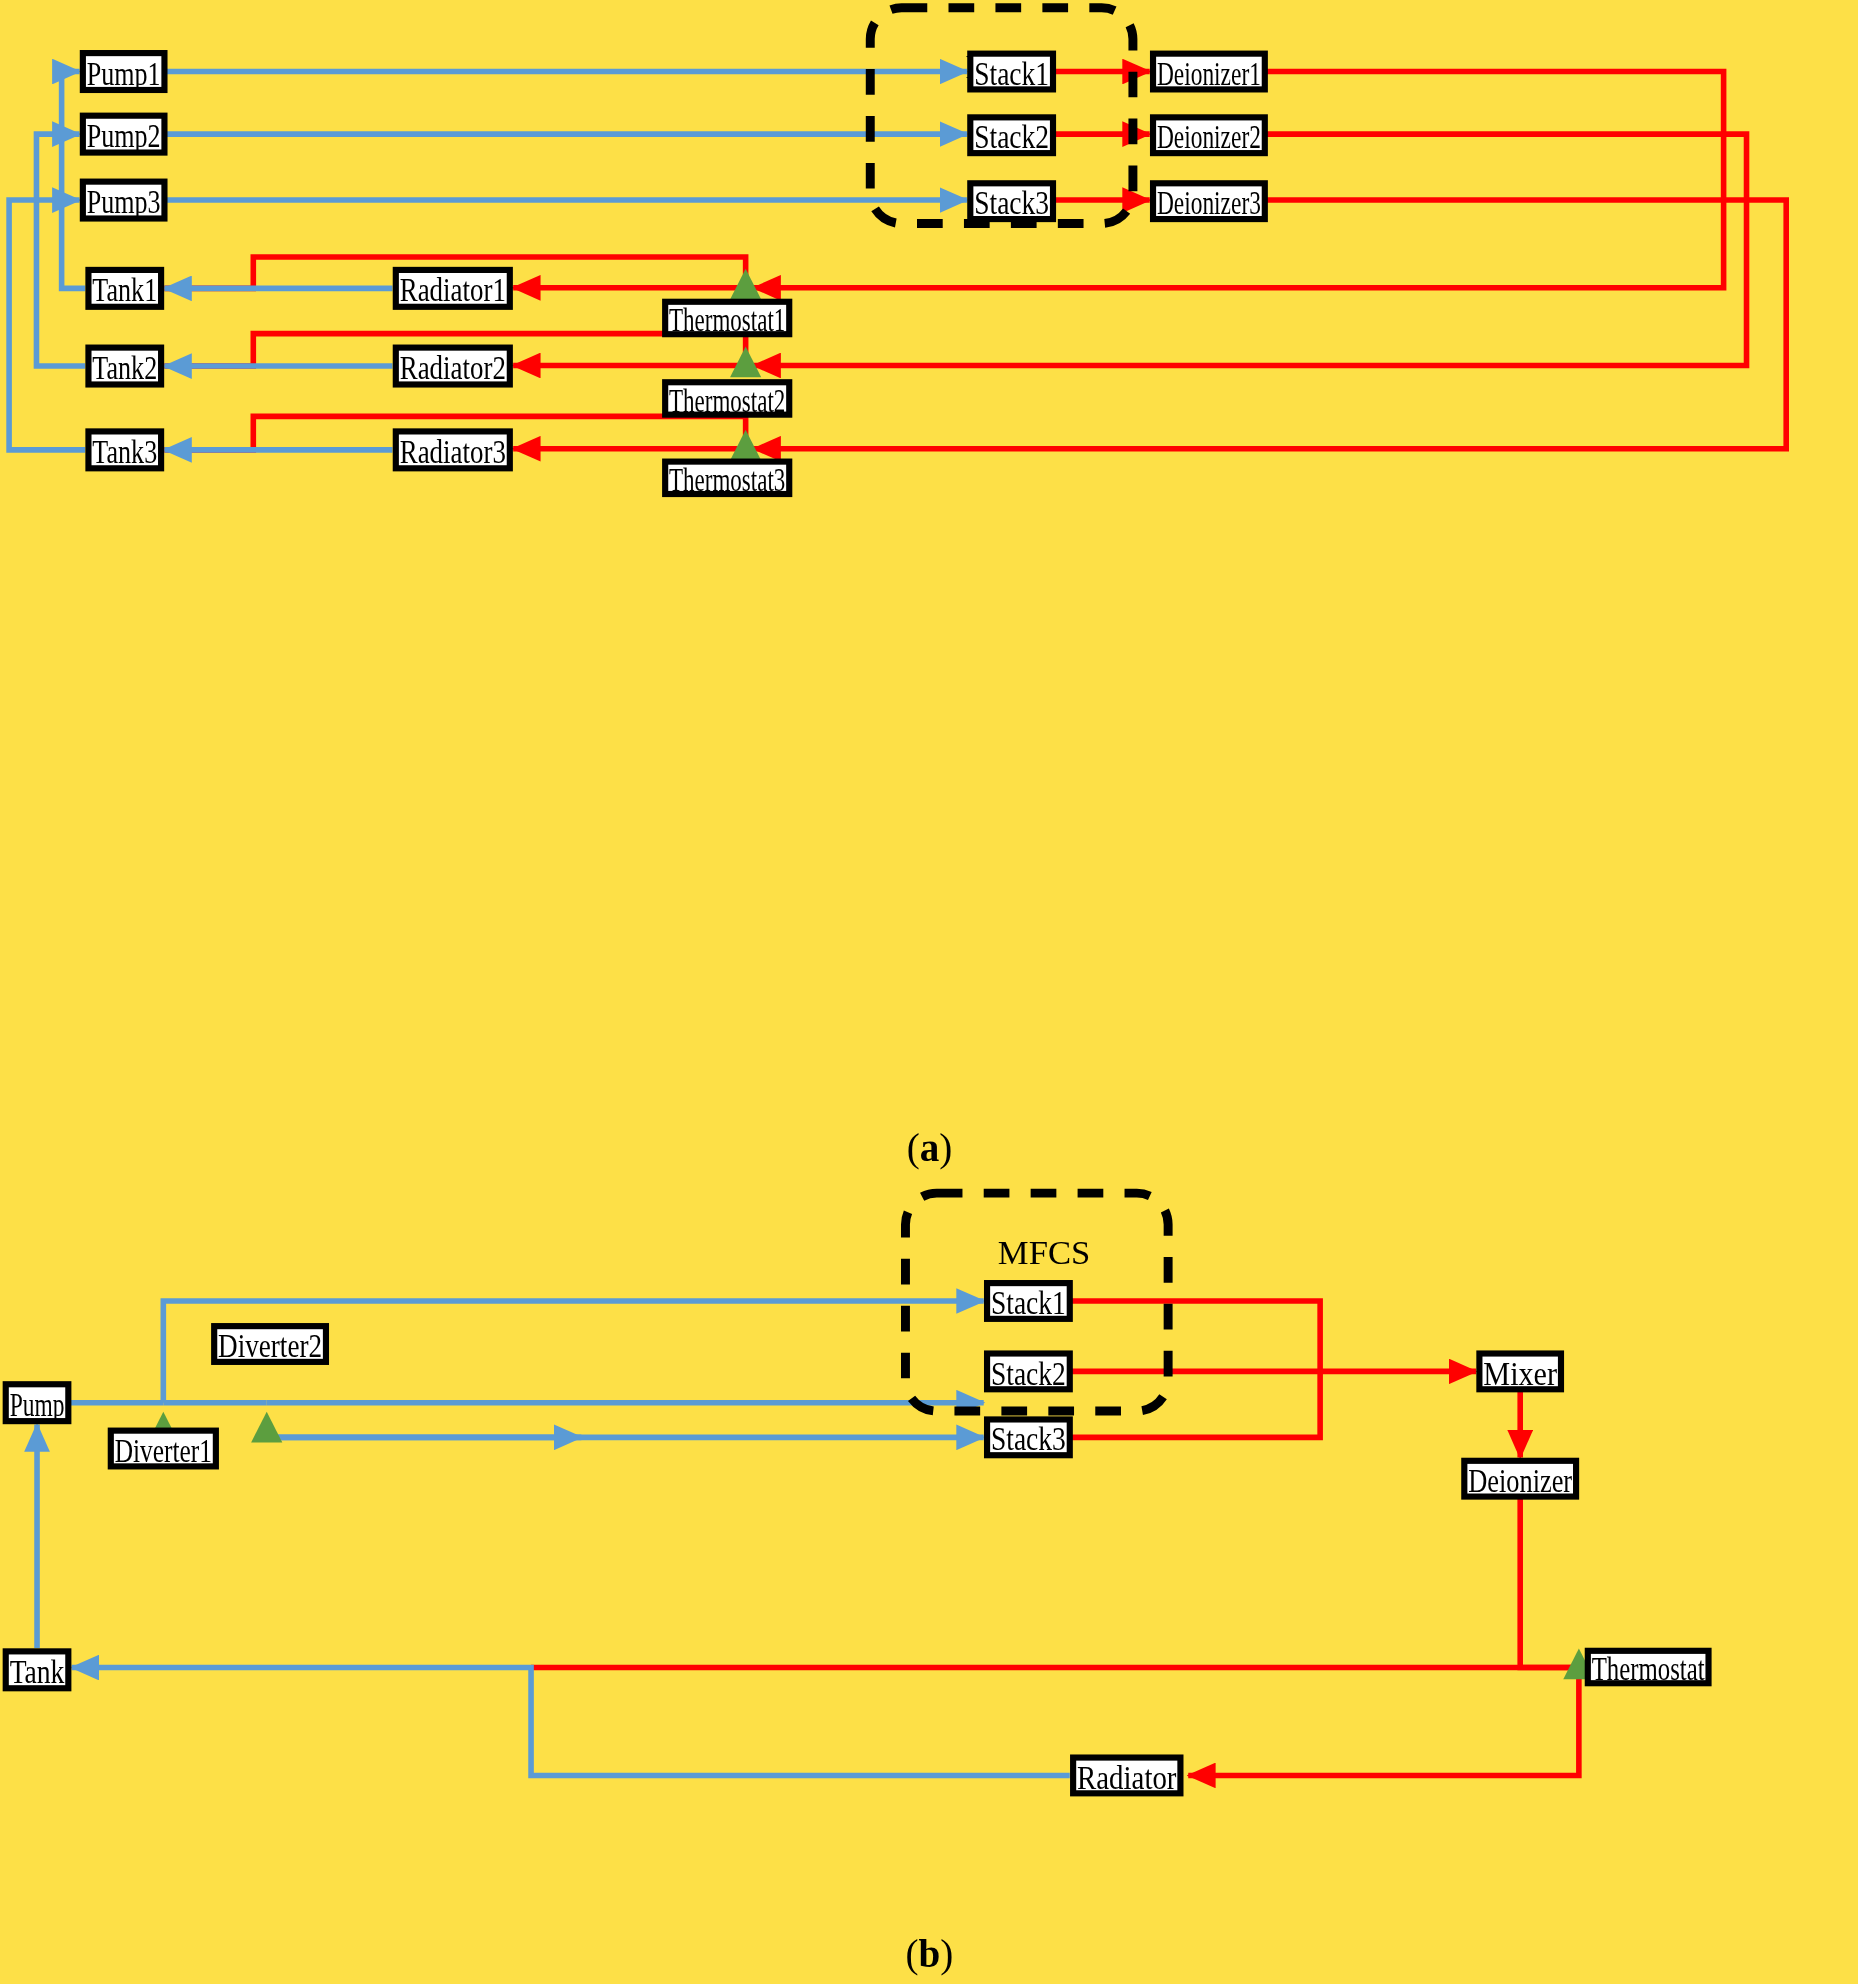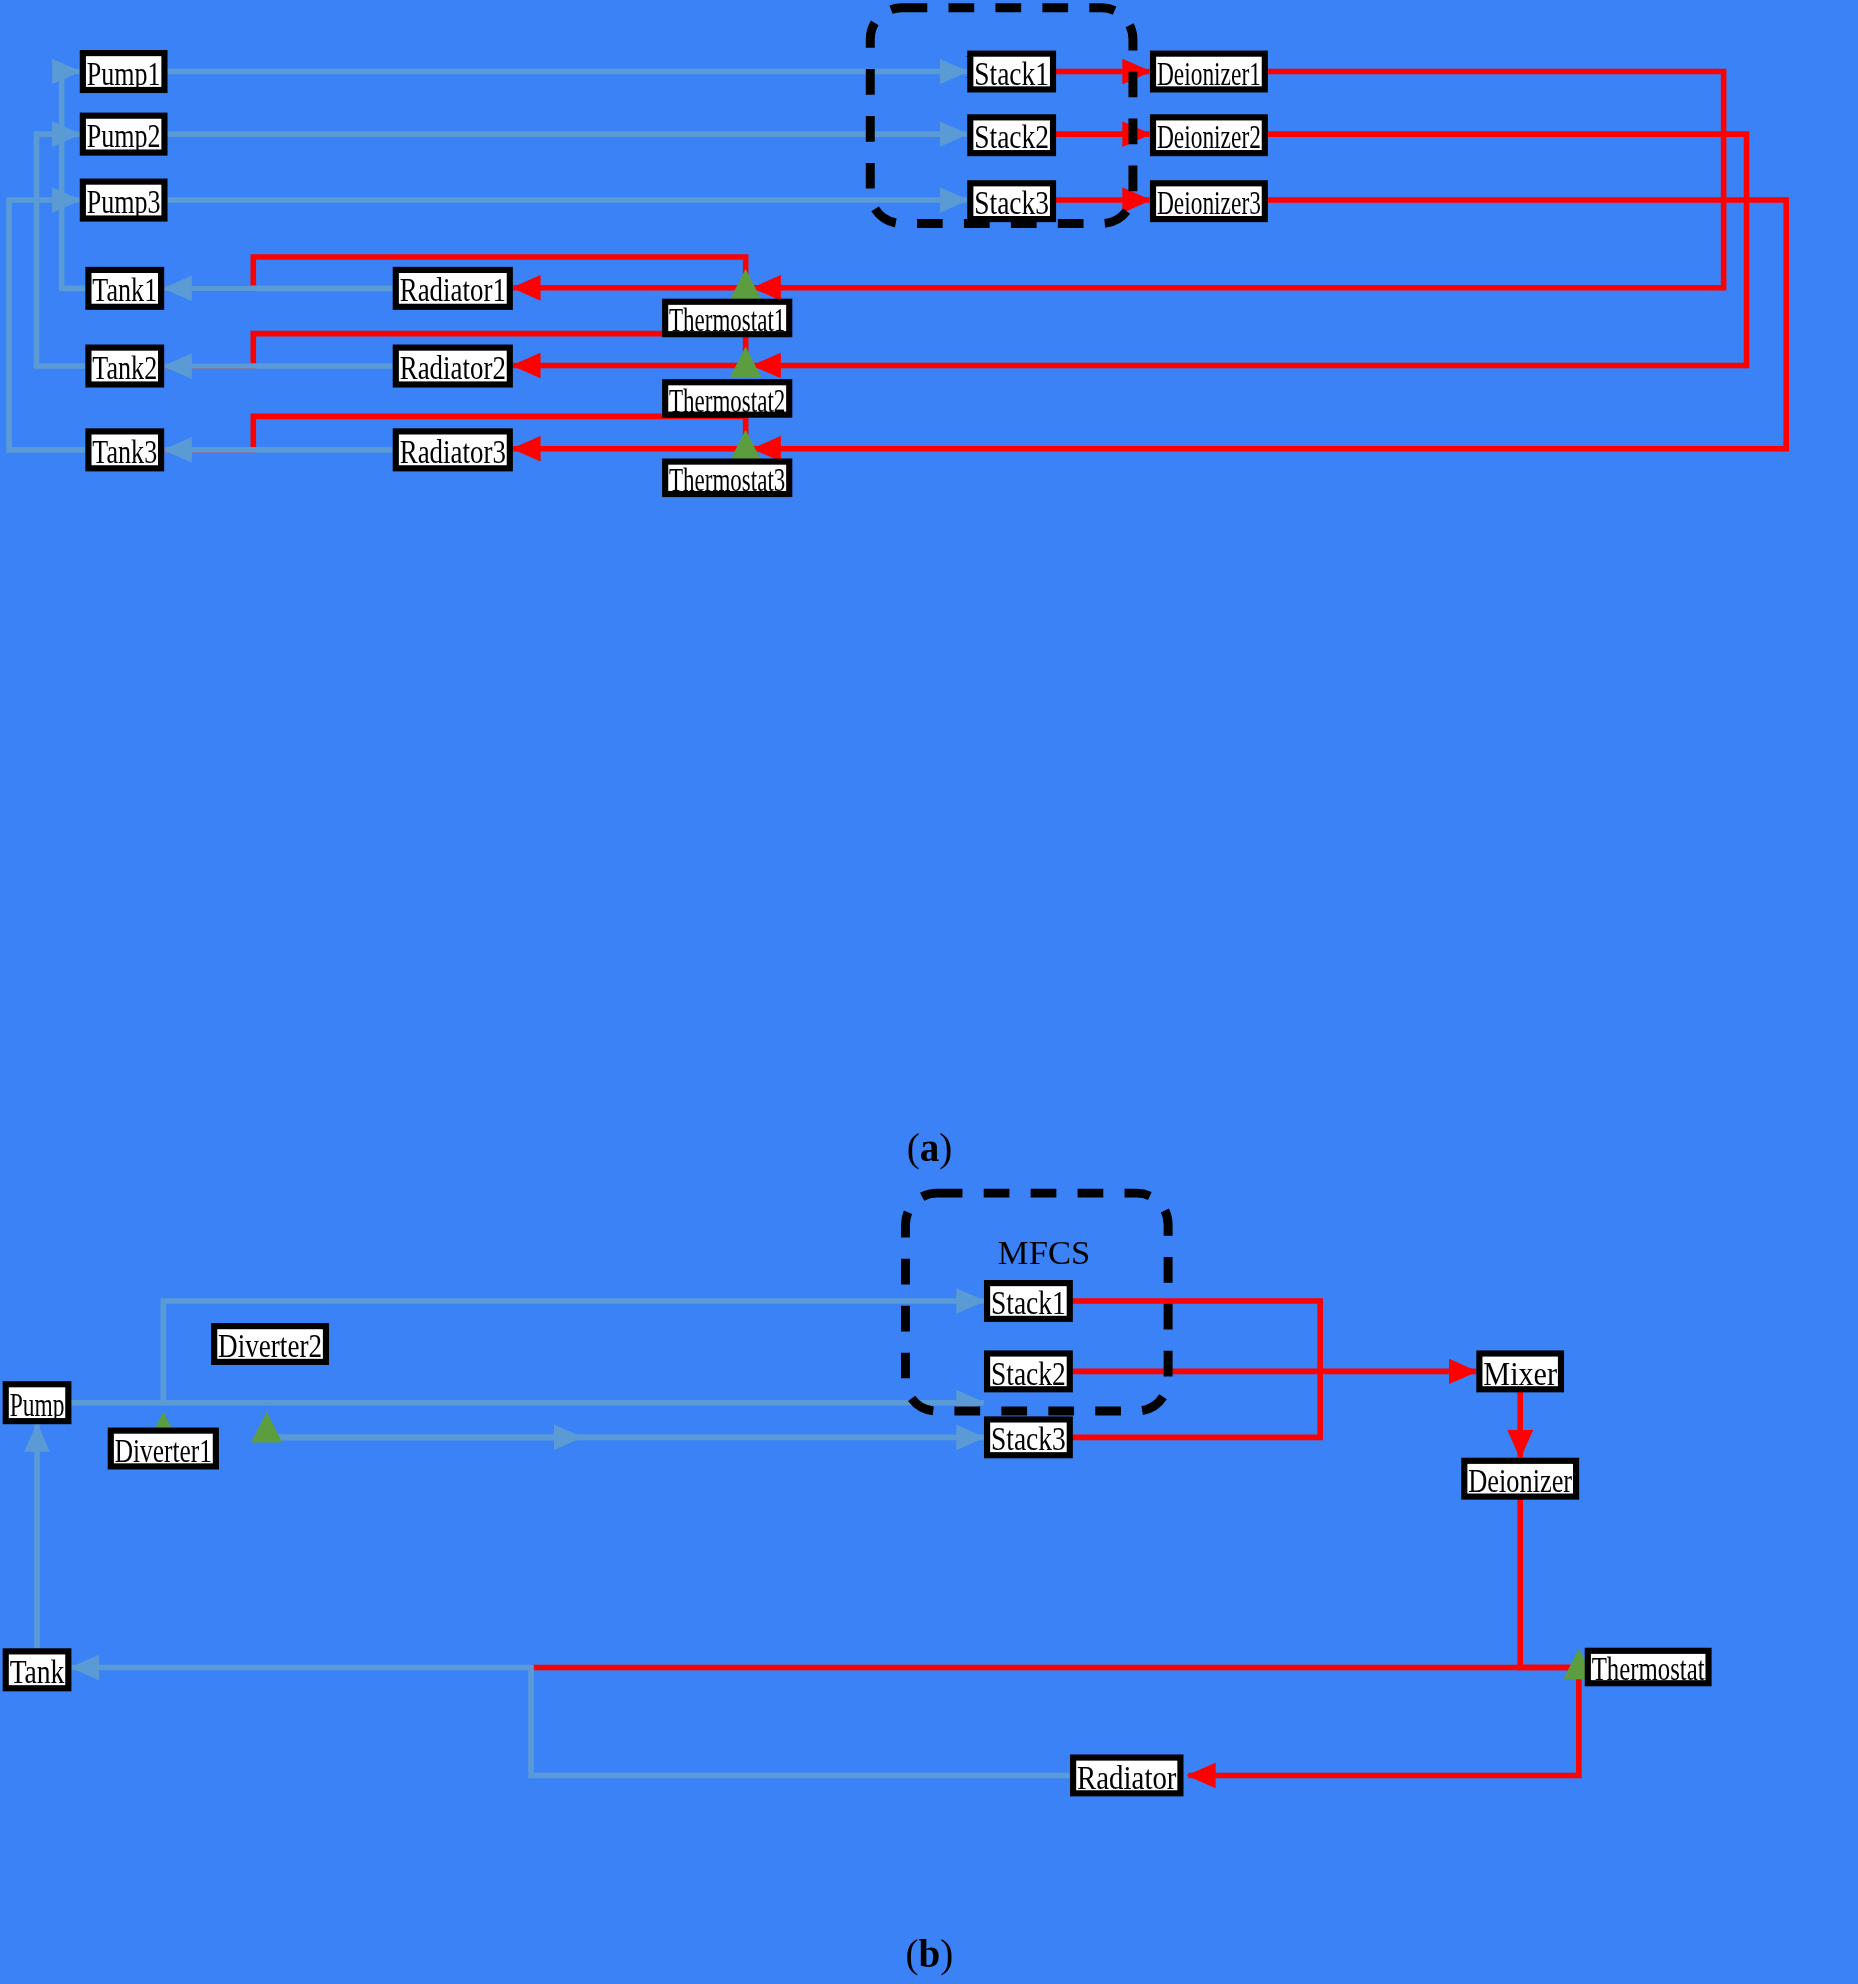--- a/index.html
+++ b/index.html
@@ -1,17 +1,17 @@
 <!DOCTYPE html>
 <html style="font-size:9px"><head>
 <meta charset="utf-8">
 <style>
   html,body{margin:0;padding:0;background:#ffffff;}
   body{font-family:"Liberation Serif","DejaVu Serif",serif;}
-  #root{position:relative;width:1859px;height:1985px;background:#3b82f6;overflow:hidden;}
+  #root{position:relative;width:1859px;height:1985px;background:#fde047;overflow:hidden;}
   svg#canvas{position:absolute;left:0;top:0;width:1859px;height:1985px;}
   .nodebox{fill:#ffffff;stroke:#000000;stroke-width:11;}
   .nodelabel{font-family:"Liberation Serif","DejaVu Serif",serif;font-size:62px;fill:#000;
              text-anchor:middle;dominant-baseline:central;}
   .mfcsbox{fill:none;stroke:#000000;stroke-width:16;stroke-dasharray:46 38;stroke-linecap:butt;}
   .mfcslabel{font-family:"Liberation Serif","DejaVu Serif",serif;font-size:62px;fill:#000;
              text-anchor:middle;dominant-baseline:central;}
   .paneltag{font-family:"Liberation Serif","DejaVu Serif",serif;font-size:70px;fill:#000;
             text-anchor:middle;dominant-baseline:central;}
   .paneltag tspan.b{font-weight:bold;}

